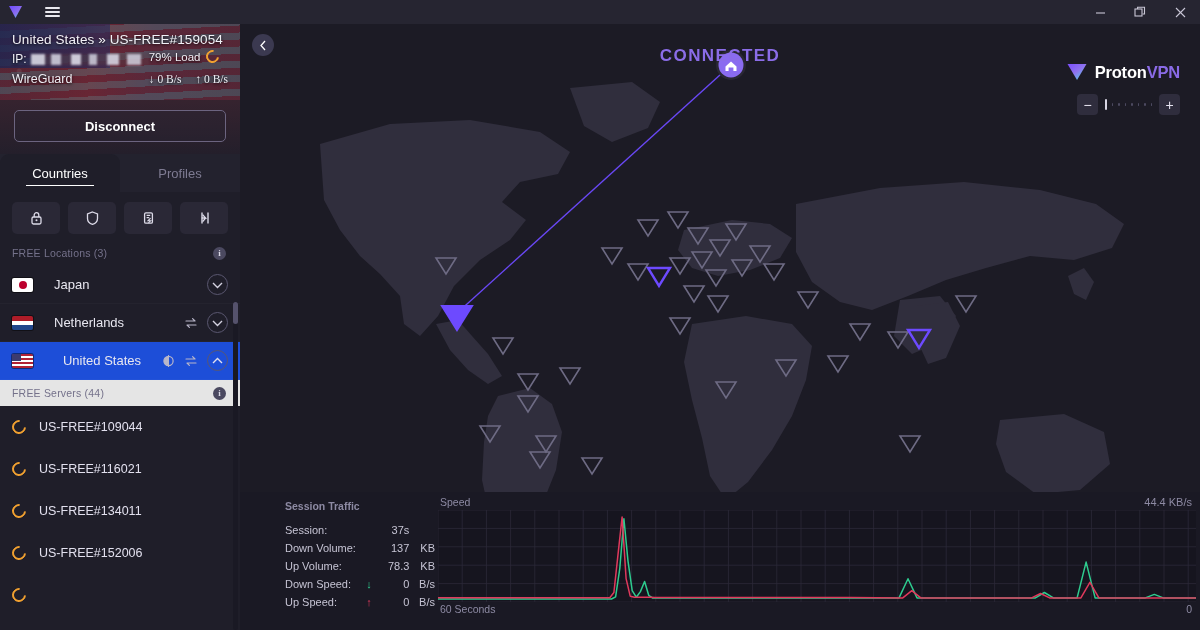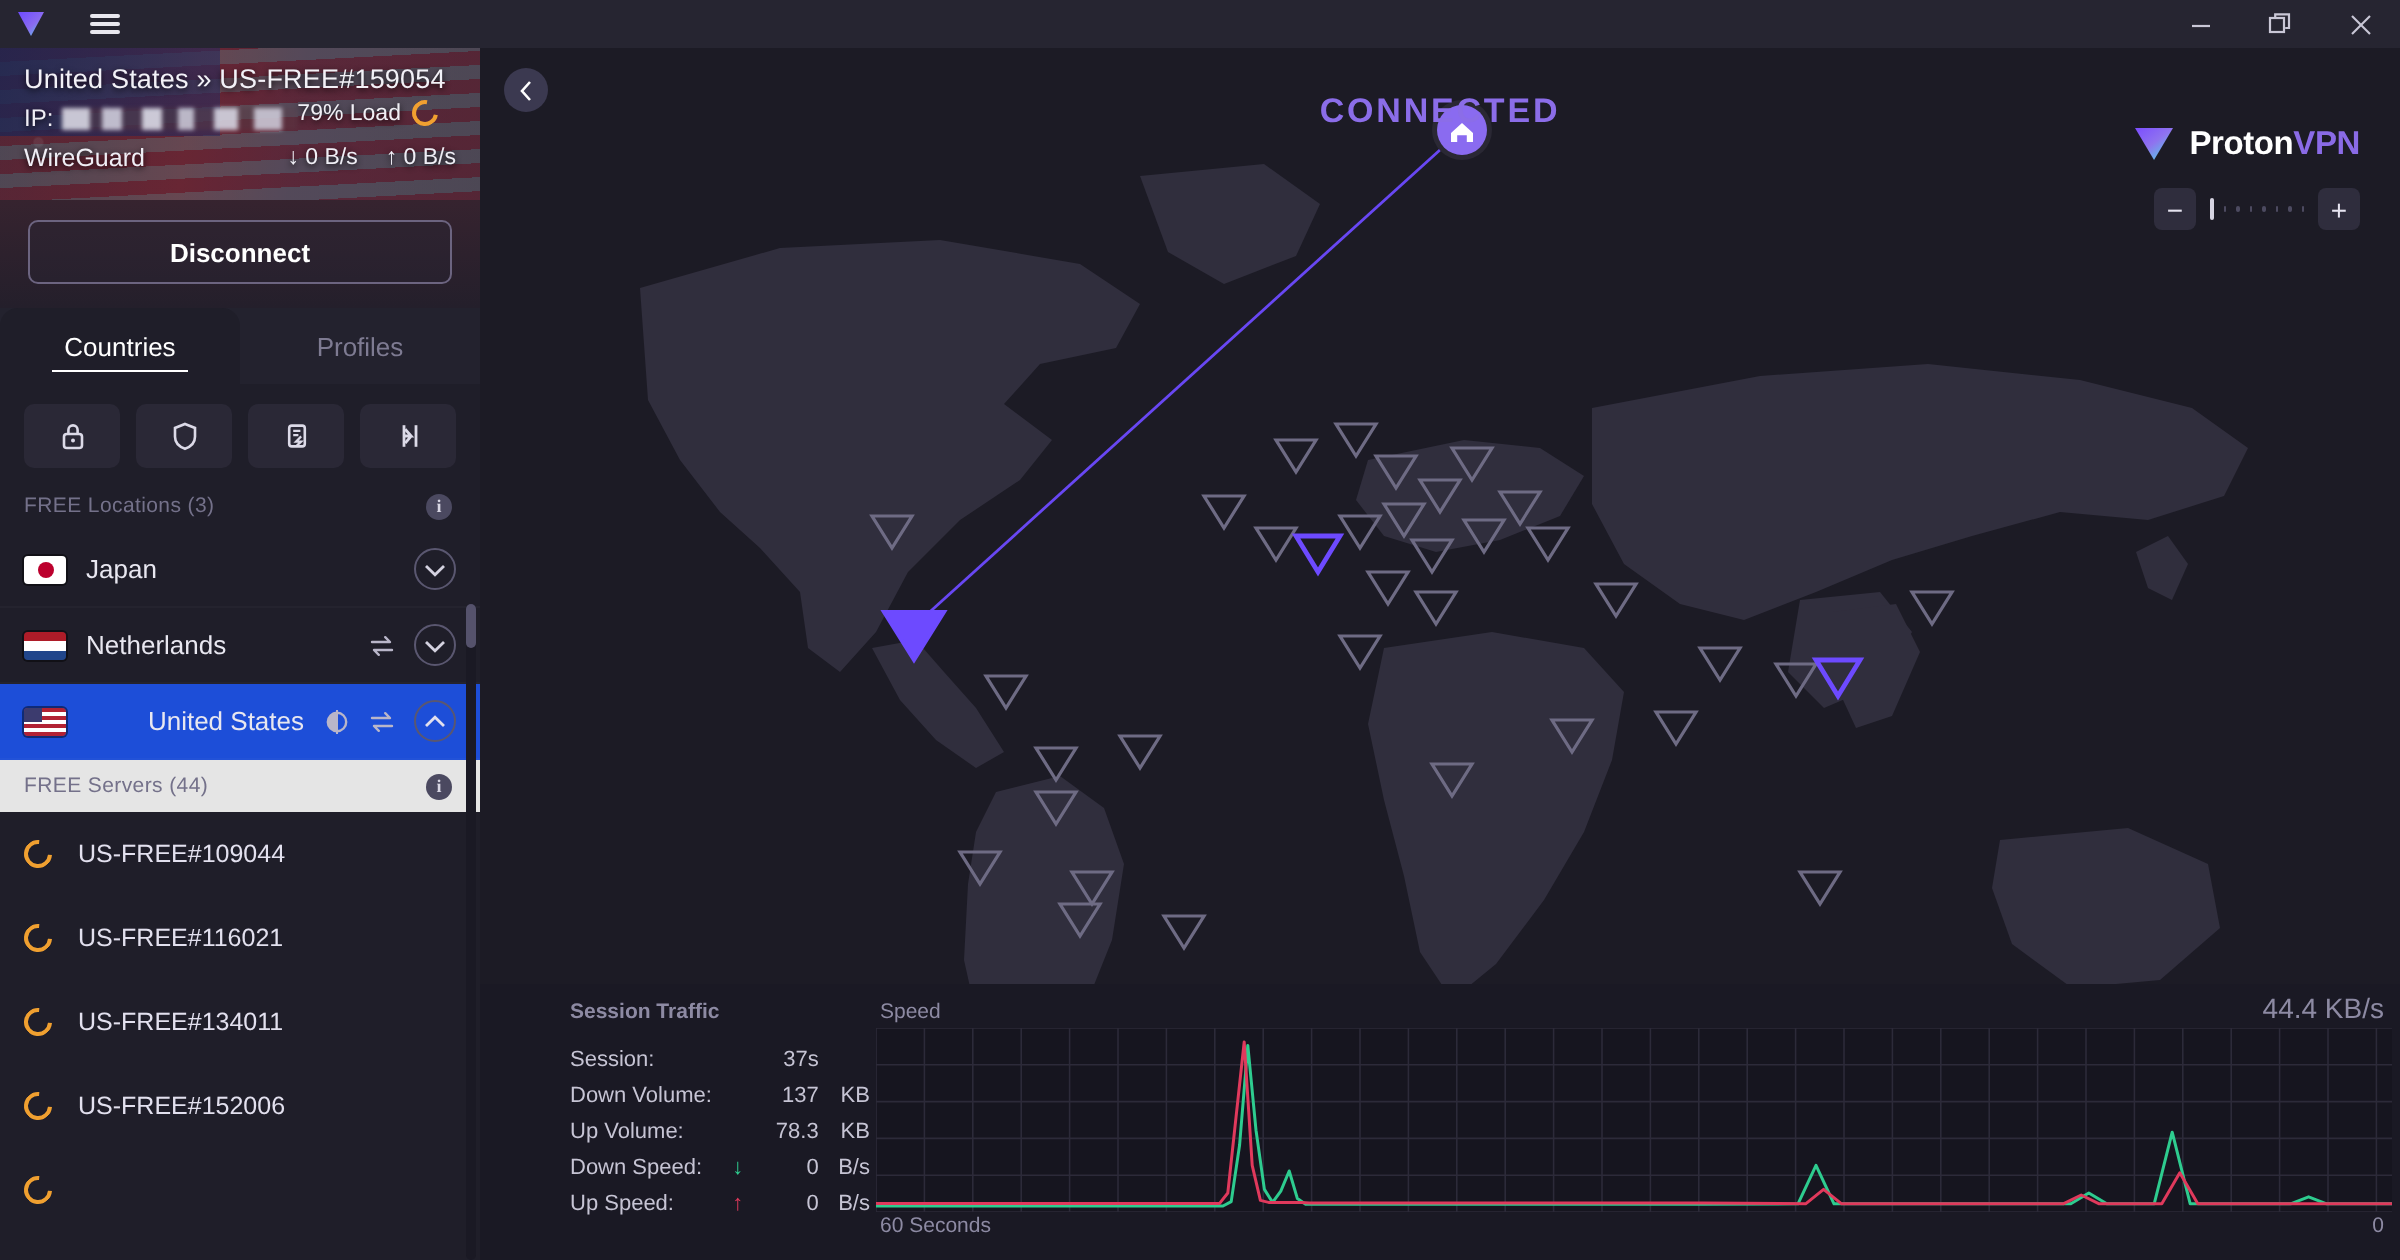--- a/index.html
+++ b/index.html
@@ -73,21 +73,21 @@
   }
   .load-wrap { display: flex; align-items: center; gap: 6px; }
   .load-text { color: #f0eff5; font-size: 11.5px; text-shadow: 0 1px 3px rgba(0,0,0,.9); }
   .load-ring {
     width: 13px; height: 13px; border-radius: 50%;
     border: 2px solid #f0a030; border-right-color: transparent; transform: rotate(-35deg);
   }
   .card-proto { display: flex; align-items: center; justify-content: space-between; margin-top: 6px; }
   .proto-name { color: #efeef5; font-size: 12.5px; text-shadow: 0 1px 3px rgba(0,0,0,.9); }
   .speeds { display: flex; gap: 14px; }
-  .spd { color: #efeef5; font-size: 11.5px; text-shadow: 0 1px 3px rgba(0,0,0,.9); }
+  .spd { color: #efeef5; font-size: 11.5px; text-shadow: 0 1px 3px rgba(0,0,0,.9); font-family: Liberation Serif, serif; }
   .disc-wrap { padding: 10px 14px 12px 14px; position: relative;
     background: linear-gradient(180deg, rgba(58,36,48,.85), rgba(36,31,43,.98)); }
   .disc-btn {
     width: 100%; height: 32px; border-radius: 5px;
     border: 1px solid #6c6480; background: rgba(40,36,52,.35);
     color: #ffffff; font-size: 13px; font-weight: bold;
     display: flex; align-items: center; justify-content: center; cursor: pointer;
   }
 
   .tabs { display: flex; height: 38px; background: #23222e; }
@@ -127,21 +127,21 @@
   .sec-head.dark { background: #e5e5e5; }
   .sec-label { color: #74718a; font-size: 10.5px; letter-spacing: .2px; }
   .info-dot {
     width: 13px; height: 13px; border-radius: 50%; background: #4b4960;
     color: #d9d7e4; font-size: 9px; font-weight: bold;
     display: flex; align-items: center; justify-content: center; font-family: "Liberation Serif", serif;
   }
 
   .country-row {
     display: flex; align-items: center; height: 38px; padding: 0 12px 0 12px;
-    gap: 10px; cursor: pointer; border-bottom: 1px solid rgba(255,255,255,.025);
+    gap: 21px; cursor: pointer; border-bottom: 1px solid rgba(255,255,255,.025);
   }
   .country-row.selected { background: #1d4ed8; text-align: right; }
   .flag {
     width: 21px; height: 14px; border-radius: 2px; flex: 0 0 auto;
     box-shadow: 0 0 0 1px rgba(0,0,0,.45); overflow: hidden; position: relative;
   }
   .flag-jp { background: #ffffff; }
   .flag-jp::after {
     content: ""; position: absolute; left: 50%; top: 50%; transform: translate(-50%,-50%);
     width: 8px; height: 8px; border-radius: 50%; background: #bc002d;
@@ -220,21 +220,21 @@
   }
   .sess-title { color: #8d8aa3; font-size: 10.5px; font-weight: bold; margin-bottom: 9px; }
   .sess-row { display: flex; align-items: center; height: 18px; font-size: 11px; color: #c6c4d4; }
   .sess-key { width: 78px; }
   .sess-arrow { width: 14px; text-align: center; font-size: 11px; }
   .sess-val { width: 34px; text-align: right; }
   .sess-unit { width: 26px; text-align: right; color: #c6c4d4; }
   .chart-area { position: absolute; left: 198px; top: 4px; right: 4px; bottom: 2px; }
   .chart-head { display: flex; justify-content: space-between; align-items: baseline; padding: 0 4px 2px 2px; }
   .chart-lbl { color: #8d8aa3; font-size: 10.5px; }
-  .chart-max { color: #8d8aa3; font-size: 14px; }
+  .chart-max { color: #8d8aa3; font-size: 11px; }
   .chart-foot { display: flex; justify-content: space-between; padding: 1px 4px 0 2px; }
   .plot { position: relative; width: 100%; height: 92px; background: #16151f; }
 </style>
 </head>
 <body>
 
 <div id="app">
 
   <div class="titlebar">
     <div class="tb-logo">

